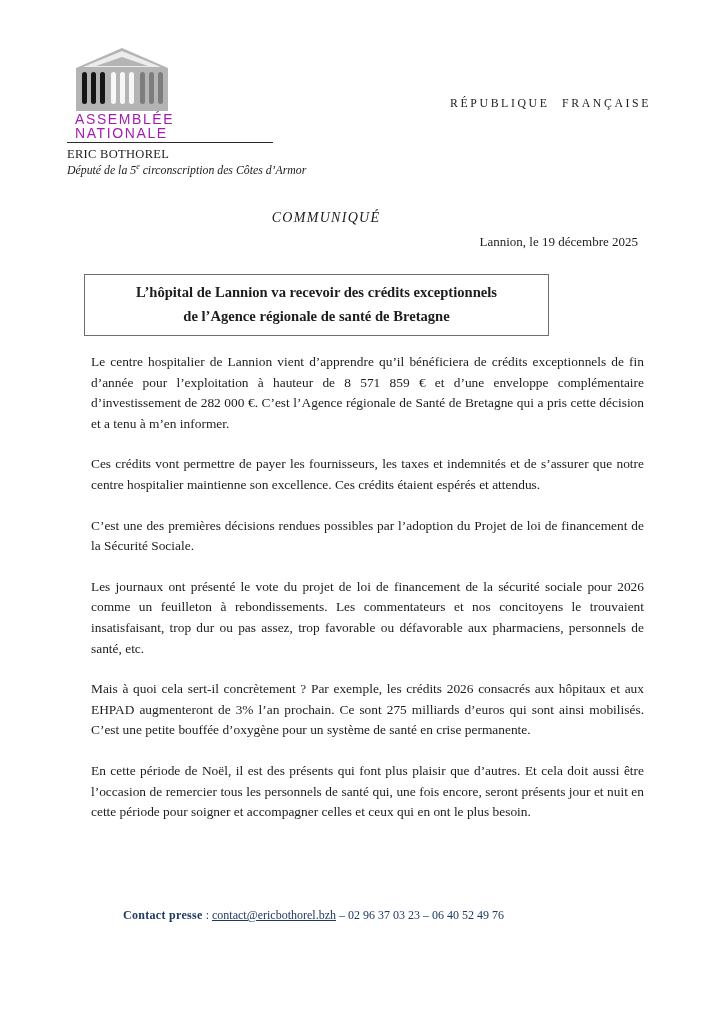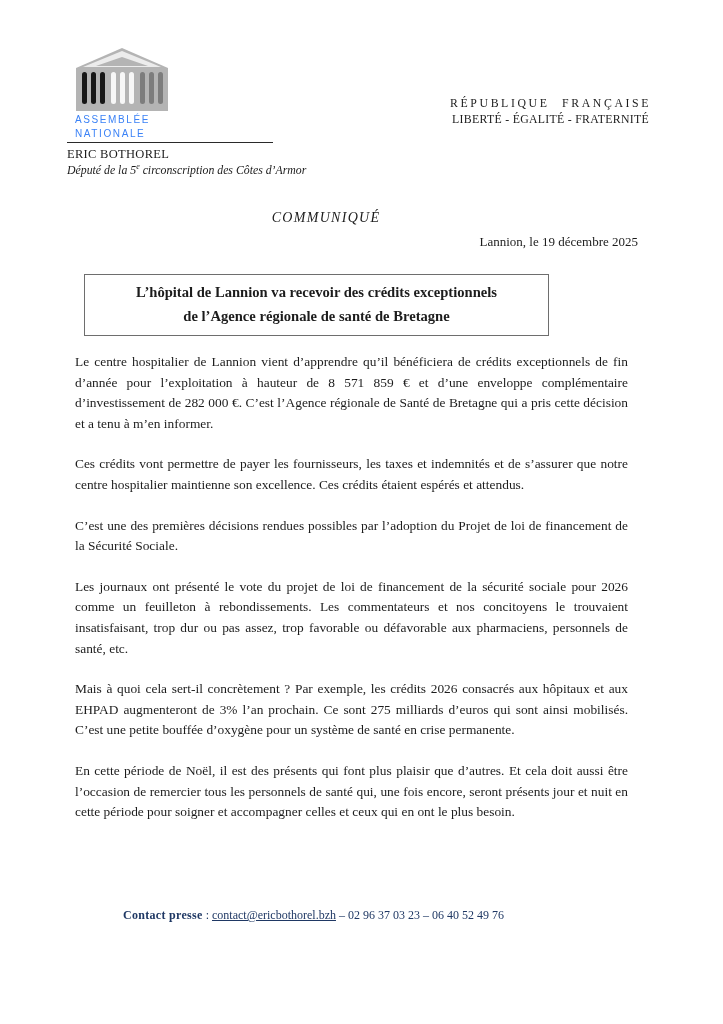--- a/index.html
+++ b/index.html
@@ -13,48 +13,48 @@
     color:#1c1c1c;
     overflow:hidden;
     box-shadow:0 0 2px rgba(0,0,0,.25);
   }
   
   .logo { position:absolute; left:75px; top:48px; width:94px; }
   .logo svg { display:block; }
   .logo-text {
     margin-top:2px;
     font-family:"Liberation Sans", sans-serif;
-    font-size:10px; line-height:13.5px;
+    font-size:14px; line-height:13.5px;
     letter-spacing:1.6px;
-    color:#3b82f6;
+    color:#a21caf;
     white-space:nowrap;
   }
   .rule { position:absolute; left:67px; top:142px; width:206px; border-top:1.4px solid #2a2a2a; }
   .sender-name { position:absolute; left:67px; top:147px; font-size:12.5px; letter-spacing:.3px; }
   .sender-title { position:absolute; left:67px; top:162px; font-size:11.8px; font-style:italic; }
   .sender-title sup { font-size:8px; }
-  .republic { position:absolute; right:72px; top:96px; text-align:center; }
+  .republic { position:absolute; right:72px; top:96px; text-align:left; }
   .republic-1 { font-size:11.8px; letter-spacing:2.6px; word-spacing:7px; white-space:nowrap; }
   .republic-2 { font-size:11.8px; letter-spacing:.3px; margin-top:1px; white-space:nowrap; }
   
   .communique {
     position:absolute; left:0; top:210px; width:652px;
     text-align:center; font-style:italic; font-size:14px; letter-spacing:1.3px;
   }
   .dateline { position:absolute; right:85px; top:234px; font-size:13px; }
   
   .title-box {
     position:absolute; left:84px; top:274px; width:465px;
     border:1.5px solid #6e6e6e;
     padding:5px 10px 7px;
     text-align:center;
   }
   .title-line { font-weight:bold; font-size:14.6px; line-height:24px; }
   
-  .body-text { position:absolute; left:75px; top:352px; width:553px; }
+  .body-text { position:absolute; left:91px; top:352px; width:553px; }
   .body-text p {
     text-align:justify;
     font-size:13.4px;
     line-height:20.6px;
     margin-bottom:20px;
   }
   
   .footer {
     position:absolute; left:0; top:908px; width:627px;
     text-align:center;
@@ -90,21 +90,20 @@
       <div>NATIONALE</div>
     </div>
   </div>
 
   <div class="rule"></div>
   <div class="sender-name">ERIC BOTHOREL</div>
   <div class="sender-title"><span>Député de la 5</span><sup>e</sup><span> circonscription des Côtes d’Armor</span></div>
 
   <div class="republic">
     <div class="republic-1">RÉPUBLIQUE FRANÇAISE</div>
-    <div class="republic-2">LIBERTÉ - ÉGALITÉ - FRATERNITÉ</div>
   </div>
 
   <div class="communique">COMMUNIQUÉ</div>
   <div class="dateline">Lannion, le 19 décembre 2025</div>
 
   <div class="title-box">
     <div class="title-line">L’hôpital de Lannion va recevoir des crédits exceptionnels</div>
     <div class="title-line">de l’Agence régionale de santé de Bretagne</div>
   </div>
 

